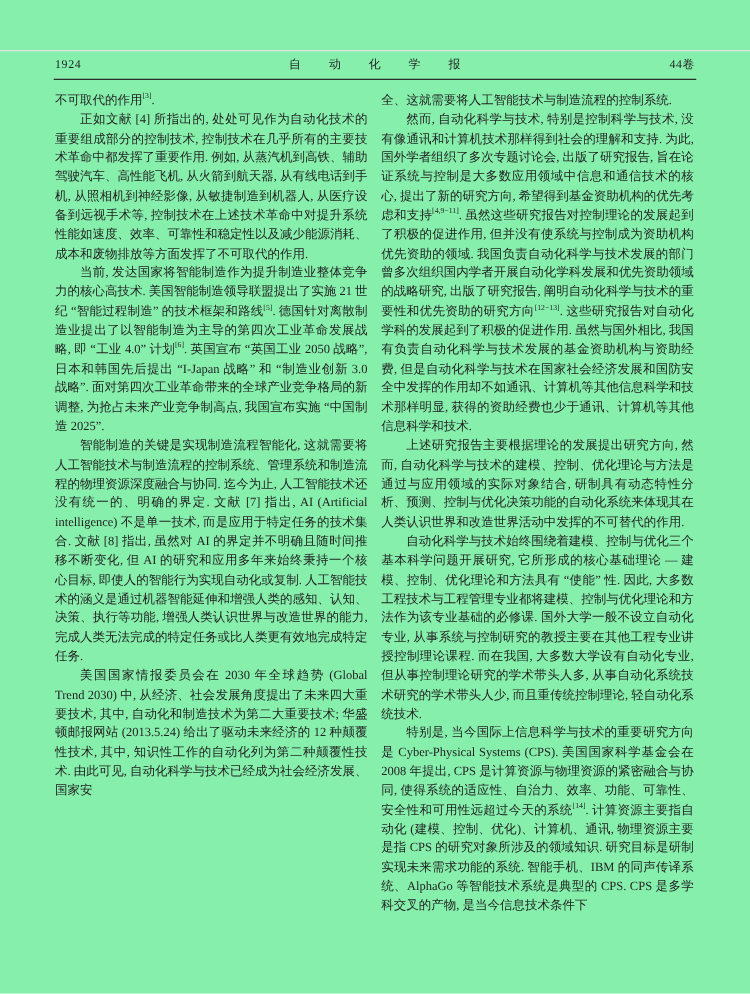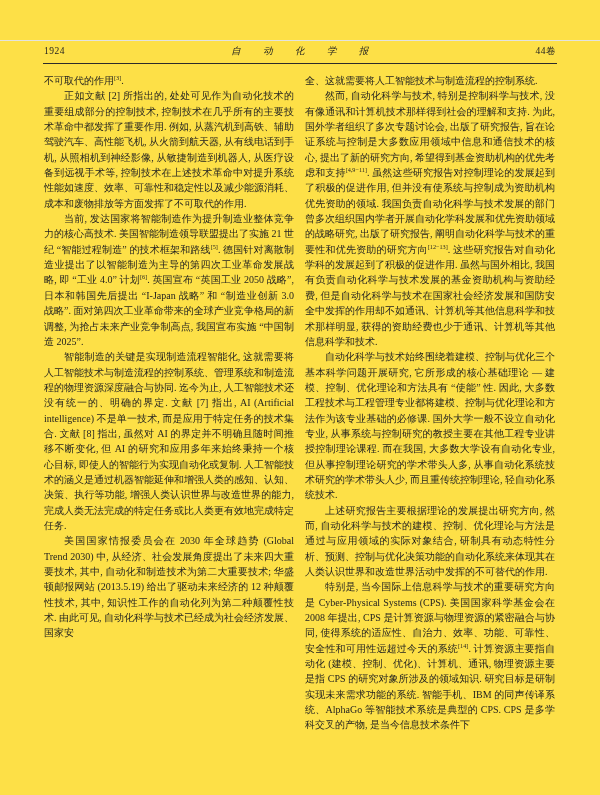--- a/index.html
+++ b/index.html
@@ -4,21 +4,21 @@
 <style>
   html, body {
     margin: 0;
     padding: 0;
     background: #ffffff;
   }
   .page {
     position: relative;
     width: 600px;
     height: 795px;
-    background: #fde047;
+    background: #86efac;
     color: #1f1f1f;
     font-family: "Liberation Serif", "DejaVu Serif", serif;
     overflow: hidden;
     box-sizing: border-box;
   }
   .scan-artifact {
     position: absolute;
     top: 40px;
     left: 0;
     width: 100%;
@@ -29,21 +29,20 @@
     display: flex;
     justify-content: space-between;
     align-items: baseline;
     padding: 45px 44px 0 44px;
     font-size: 9.5px;
     letter-spacing: 0.5px;
   }
   .journal-title {
     word-spacing: 18px;
     letter-spacing: 1px;
-    font-style: italic;
   }
   .header-rule {
     border: none;
     border-top: 1.3px solid #2b2b2b;
     margin: 5px 43px 0 43px;
   }
   .columns {
     display: flex;
     gap: 11px;
     padding: 9px 44px 0 44px;
@@ -77,26 +76,26 @@
   <div class="header">
     <span>1924</span>
     <span class="journal-title">自 动 化 学 报</span>
     <span>44卷</span>
   </div>
   <hr class="header-rule">
 
   <div class="columns">
     <div class="col">
       <p class="cont">不可取代的作用<sup>[3]</sup>.</p>
-      <p>正如文献 [2] 所指出的, 处处可见作为自动化技术的重要组成部分的控制技术, 控制技术在几乎所有的主要技术革命中都发挥了重要作用. 例如, 从蒸汽机到高铁、辅助驾驶汽车、高性能飞机, 从火箭到航天器, 从有线电话到手机, 从照相机到神经影像, 从敏捷制造到机器人, 从医疗设备到远视手术等, 控制技术在上述技术革命中对提升系统性能如速度、效率、可靠性和稳定性以及减少能源消耗、成本和废物排放等方面发挥了不可取代的作用.</p>
+      <p>正如文献 [4] 所指出的, 处处可见作为自动化技术的重要组成部分的控制技术, 控制技术在几乎所有的主要技术革命中都发挥了重要作用. 例如, 从蒸汽机到高铁、辅助驾驶汽车、高性能飞机, 从火箭到航天器, 从有线电话到手机, 从照相机到神经影像, 从敏捷制造到机器人, 从医疗设备到远视手术等, 控制技术在上述技术革命中对提升系统性能如速度、效率、可靠性和稳定性以及减少能源消耗、成本和废物排放等方面发挥了不可取代的作用.</p>
       <p>当前, 发达国家将智能制造作为提升制造业整体竞争力的核心高技术. 美国智能制造领导联盟提出了实施 21 世纪 “智能过程制造” 的技术框架和路线<sup>[5]</sup>. 德国针对离散制造业提出了以智能制造为主导的第四次工业革命发展战略, 即 “工业 4.0” 计划<sup>[6]</sup>. 英国宣布 “英国工业 2050 战略”, 日本和韩国先后提出 “I-Japan 战略” 和 “制造业创新 3.0 战略”. 面对第四次工业革命带来的全球产业竞争格局的新调整, 为抢占未来产业竞争制高点, 我国宣布实施 “中国制造 2025”.</p>
       <p>智能制造的关键是实现制造流程智能化, 这就需要将人工智能技术与制造流程的控制系统、管理系统和制造流程的物理资源深度融合与协同. 迄今为止, 人工智能技术还没有统一的、明确的界定. 文献 [7] 指出, AI (Artificial intelligence) 不是单一技术, 而是应用于特定任务的技术集合. 文献 [8] 指出, 虽然对 AI 的界定并不明确且随时间推移不断变化, 但 AI 的研究和应用多年来始终秉持一个核心目标, 即使人的智能行为实现自动化或复制. 人工智能技术的涵义是通过机器智能延伸和增强人类的感知、认知、决策、执行等功能, 增强人类认识世界与改造世界的能力, 完成人类无法完成的特定任务或比人类更有效地完成特定任务.</p>
-      <p>美国国家情报委员会在 2030 年全球趋势 (Global Trend 2030) 中, 从经济、社会发展角度提出了未来四大重要技术, 其中, 自动化和制造技术为第二大重要技术; 华盛顿邮报网站 (2013.5.19) 给出了驱动未来经济的 12 种颠覆性技术, 其中, 知识性工作的自动化列为第二种颠覆性技术. 由此可见, 自动化科学与技术已经成为社会经济发展、国家安</p>
+      <p>美国国家情报委员会在 2030 年全球趋势 (Global Trend 2030) 中, 从经济、社会发展角度提出了未来四大重要技术, 其中, 自动化和制造技术为第二大重要技术; 华盛顿邮报网站 (2013.5.24) 给出了驱动未来经济的 12 种颠覆性技术, 其中, 知识性工作的自动化列为第二种颠覆性技术. 由此可见, 自动化科学与技术已经成为社会经济发展、国家安</p>
     </div>
     <div class="col">
       <p class="cont">全、这就需要将人工智能技术与制造流程的控制系统.</p>
       <p>然而, 自动化科学与技术, 特别是控制科学与技术, 没有像通讯和计算机技术那样得到社会的理解和支持. 为此, 国外学者组织了多次专题讨论会, 出版了研究报告, 旨在论证系统与控制是大多数应用领域中信息和通信技术的核心, 提出了新的研究方向, 希望得到基金资助机构的优先考虑和支持<sup>[4,9−11]</sup>. 虽然这些研究报告对控制理论的发展起到了积极的促进作用, 但并没有使系统与控制成为资助机构优先资助的领域. 我国负责自动化科学与技术发展的部门曾多次组织国内学者开展自动化学科发展和优先资助领域的战略研究, 出版了研究报告, 阐明自动化科学与技术的重要性和优先资助的研究方向<sup>[12−13]</sup>. 这些研究报告对自动化学科的发展起到了积极的促进作用. 虽然与国外相比, 我国有负责自动化科学与技术发展的基金资助机构与资助经费, 但是自动化科学与技术在国家社会经济发展和国防安全中发挥的作用却不如通讯、计算机等其他信息科学和技术那样明显, 获得的资助经费也少于通讯、计算机等其他信息科学和技术.</p>
+      <p>上述研究报告主要根据理论的发展提出研究方向, 然而, 自动化科学与技术的建模、控制、优化理论与方法是通过与应用领域的实际对象结合, 研制具有动态特性分析、预测、控制与优化决策功能的自动化系统来体现其在人类认识世界和改造世界活动中发挥的不可替代的作用.</p>
       <p>自动化科学与技术始终围绕着建模、控制与优化三个基本科学问题开展研究, 它所形成的核心基础理论 — 建模、控制、优化理论和方法具有 “使能” 性. 因此, 大多数工程技术与工程管理专业都将建模、控制与优化理论和方法作为该专业基础的必修课. 国外大学一般不设立自动化专业, 从事系统与控制研究的教授主要在其他工程专业讲授控制理论课程. 而在我国, 大多数大学设有自动化专业, 但从事控制理论研究的学术带头人多, 从事自动化系统技术研究的学术带头人少, 而且重传统控制理论, 轻自动化系统技术.</p>
-      <p>上述研究报告主要根据理论的发展提出研究方向, 然而, 自动化科学与技术的建模、控制、优化理论与方法是通过与应用领域的实际对象结合, 研制具有动态特性分析、预测、控制与优化决策功能的自动化系统来体现其在人类认识世界和改造世界活动中发挥的不可替代的作用.</p>
       <p>特别是, 当今国际上信息科学与技术的重要研究方向是 Cyber-Physical Systems (CPS). 美国国家科学基金会在 2008 年提出, CPS 是计算资源与物理资源的紧密融合与协同, 使得系统的适应性、自治力、效率、功能、可靠性、安全性和可用性远超过今天的系统<sup>[14]</sup>. 计算资源主要指自动化 (建模、控制、优化)、计算机、通讯, 物理资源主要是指 CPS 的研究对象所涉及的领域知识. 研究目标是研制实现未来需求功能的系统. 智能手机、IBM 的同声传译系统、AlphaGo 等智能技术系统是典型的 CPS. CPS 是多学科交叉的产物, 是当今信息技术条件下</p>
     </div>
   </div>
 </div>
 
 </body></html>

